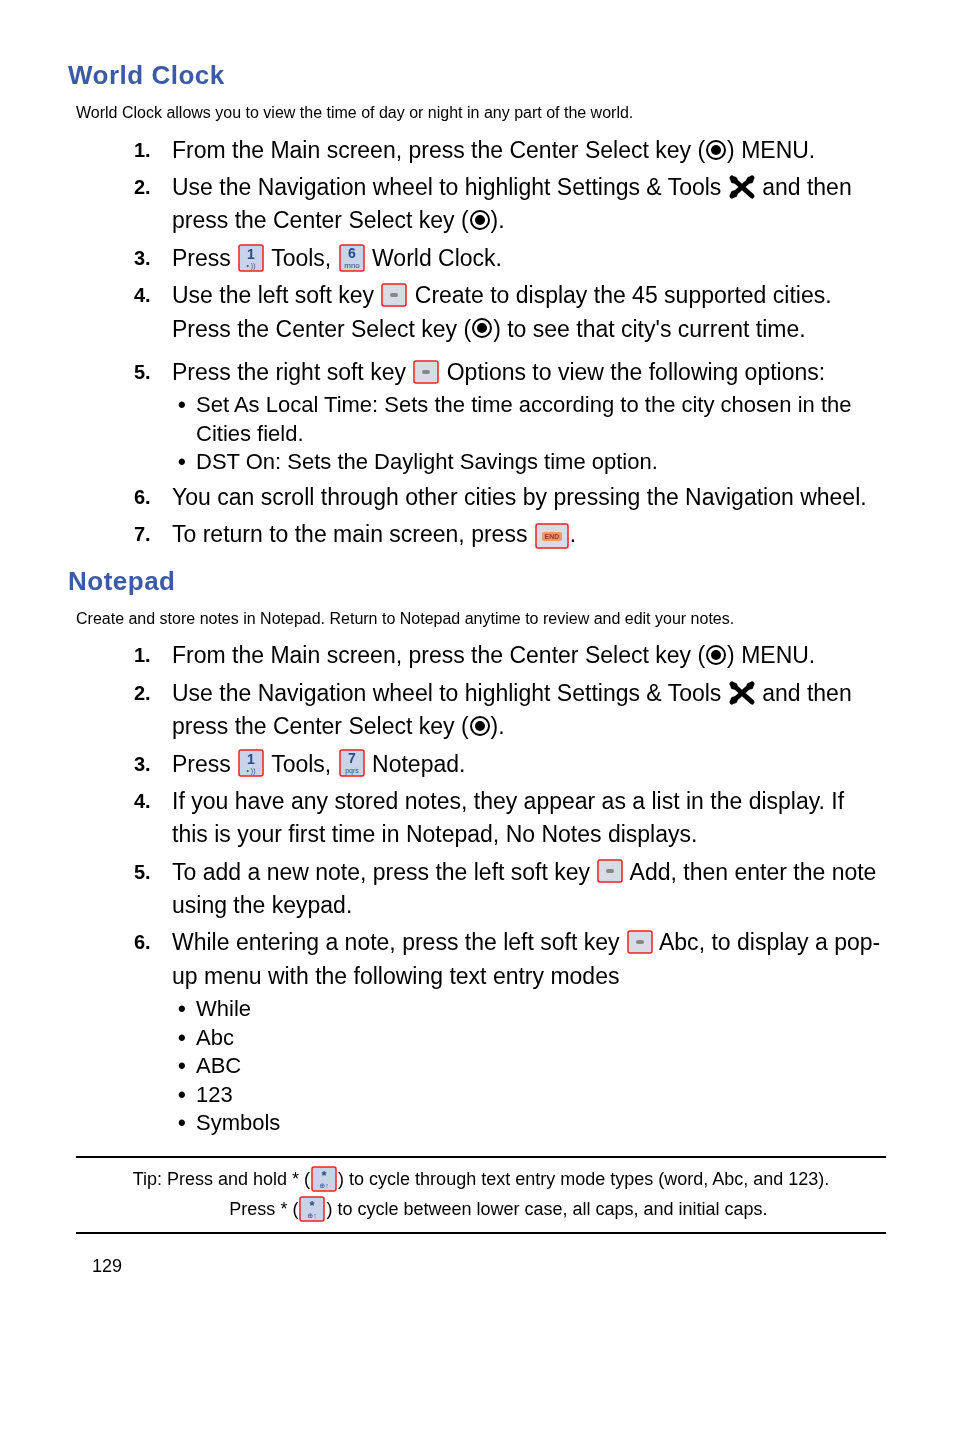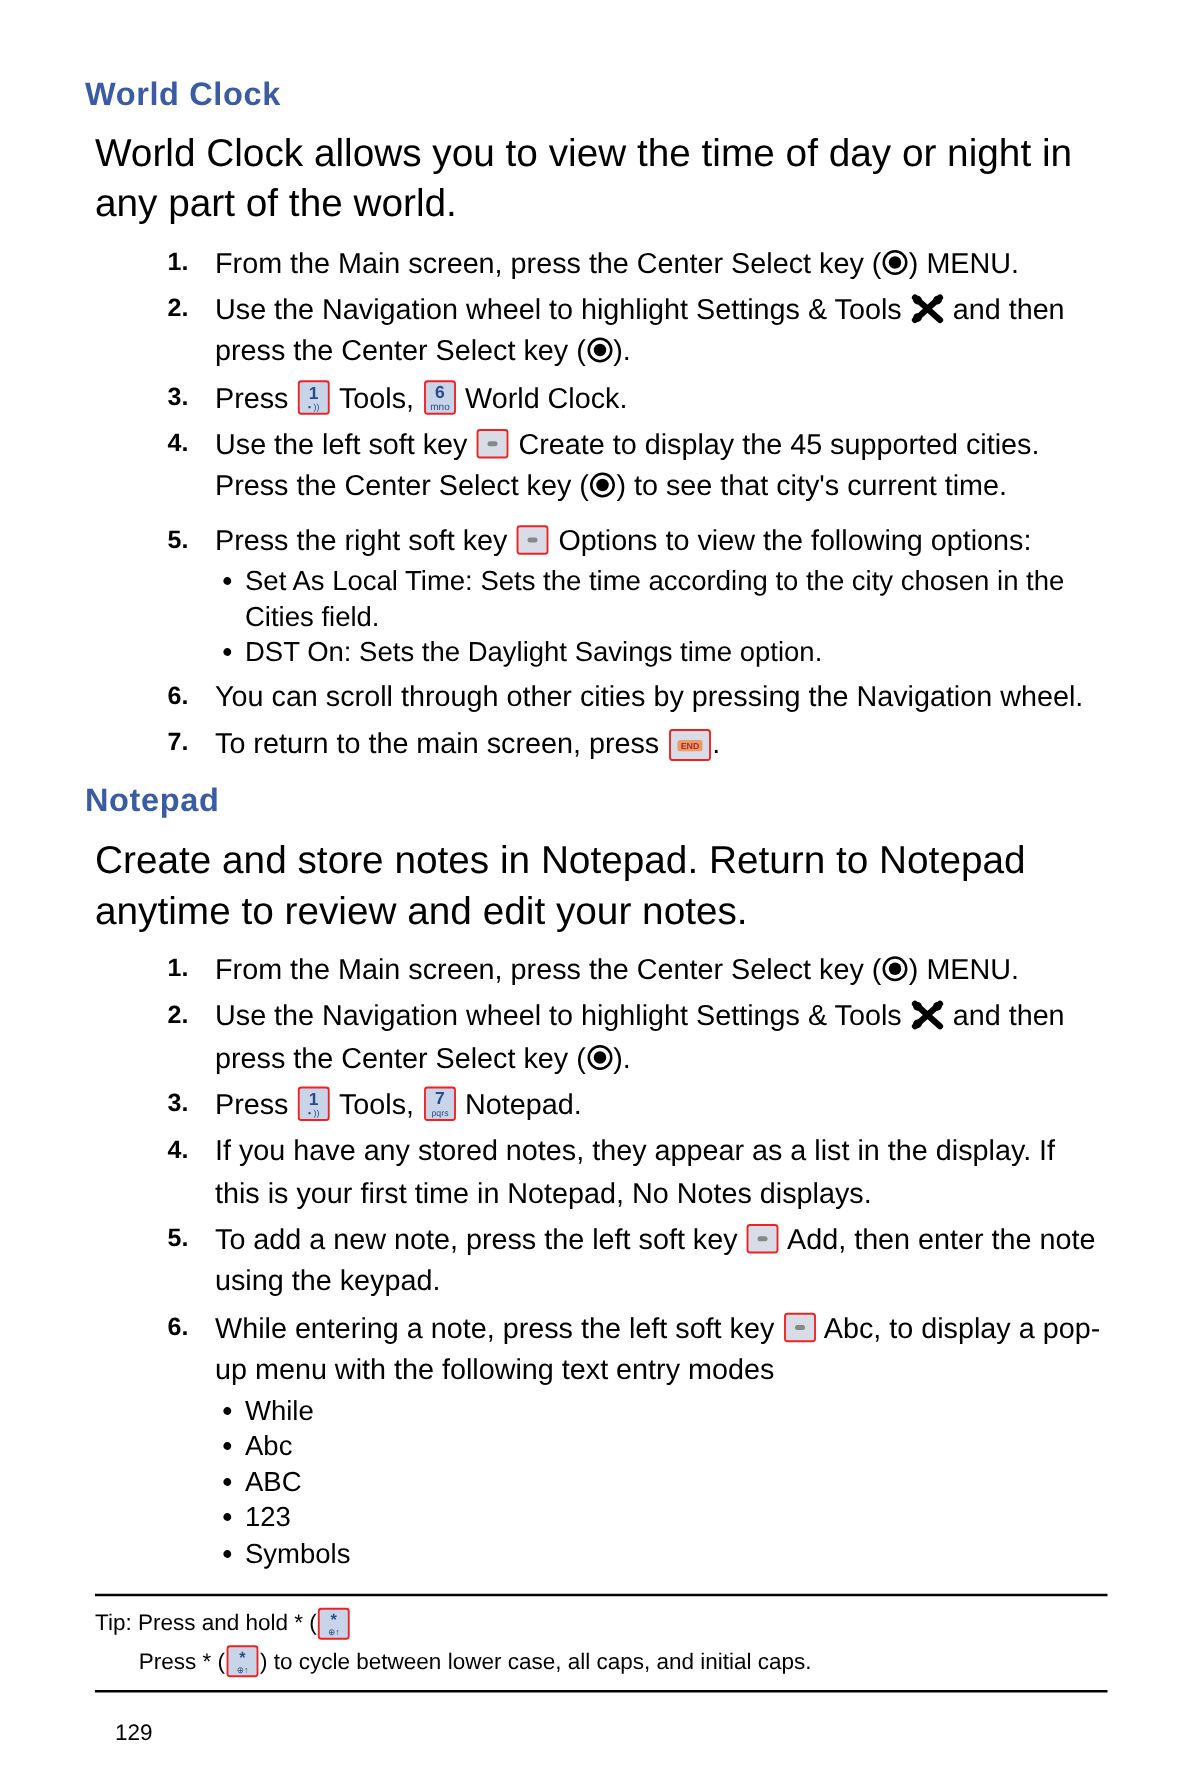--- a/index.html
+++ b/index.html
@@ -15,21 +15,21 @@
       color: #000;
     }
     .section-heading {
       color: #3b5ba5;
       font-weight: bold;
       font-size: 26px;
       margin-bottom: 12px;
       letter-spacing: 0.5px;
     }
     .intro-text {
-      font-size: 31px;
+      font-size: 16px;
       margin-bottom: 10px;
       margin-left: 8px;
       line-height: 1.3;
     }
     ol {
       list-style: none;
       margin-left: 66px;
     }
     ol li {
       font-size: 23px;
@@ -97,20 +97,21 @@
     }
     .tip-section {
       border-top: 2px solid #000;
       border-bottom: 2px solid #000;
       padding: 8px 0 8px 0;
       margin-top: 18px;
       margin-bottom: 22px;
       margin-left: 8px;
       font-size: 18px;
       line-height: 1.55;
+      text-align: center;
     }
     .tip-line2 {
       padding-left: 35px;
       margin-top: 2px;
     }
     .star-key {
       display: inline-block;
       vertical-align: middle;
       position: relative;
       top: -1px;
@@ -257,21 +258,21 @@
     </div>
   </li>
 </ol>
 
 <div class="tip-section">
   <div>
     <span class="bold">Tip:</span><span> Press and hold </span><span class="bold">*</span><span> (</span><svg class="star-key" width="28" height="28">
         <rect x="2" y="2" width="24" height="24" rx="2" fill="#c8d4e8" stroke="#e22" stroke-width="1.5"></rect>
         <text x="14" y="15" font-size="13" font-weight="bold" fill="#2a4a8a" text-anchor="middle">*</text>
         <text x="14" y="23" font-size="7" fill="#2a4a8a" text-anchor="middle">⊕↑</text>
-      </svg>
+      </svg><span>) to cycle through text entry mode types (word, Abc, and 123).</span>
   </div>
   <div class="tip-line2">
     <span>Press </span><span class="bold">*</span><span> (</span><svg class="star-key" width="28" height="28">
         <rect x="2" y="2" width="24" height="24" rx="2" fill="#c8d4e8" stroke="#e22" stroke-width="1.5"></rect>
         <text x="14" y="15" font-size="13" font-weight="bold" fill="#2a4a8a" text-anchor="middle">*</text>
         <text x="14" y="23" font-size="7" fill="#2a4a8a" text-anchor="middle">⊕↑</text>
       </svg><span>) to cycle between lower case, all caps, and initial caps.</span>
   </div>
 </div>
 

